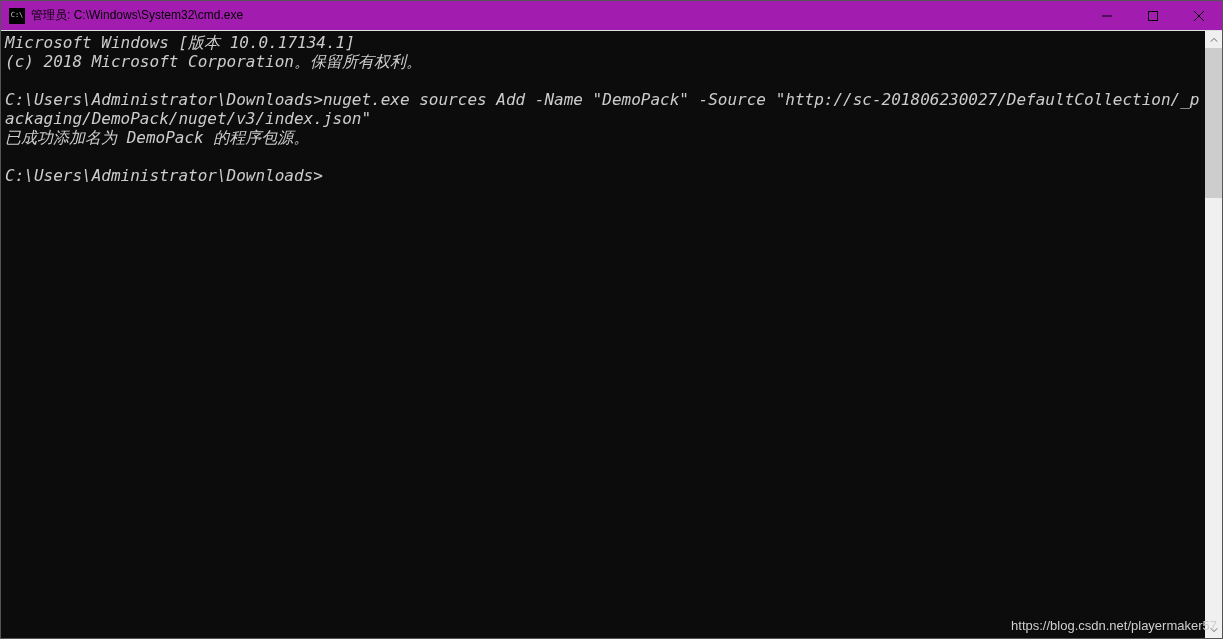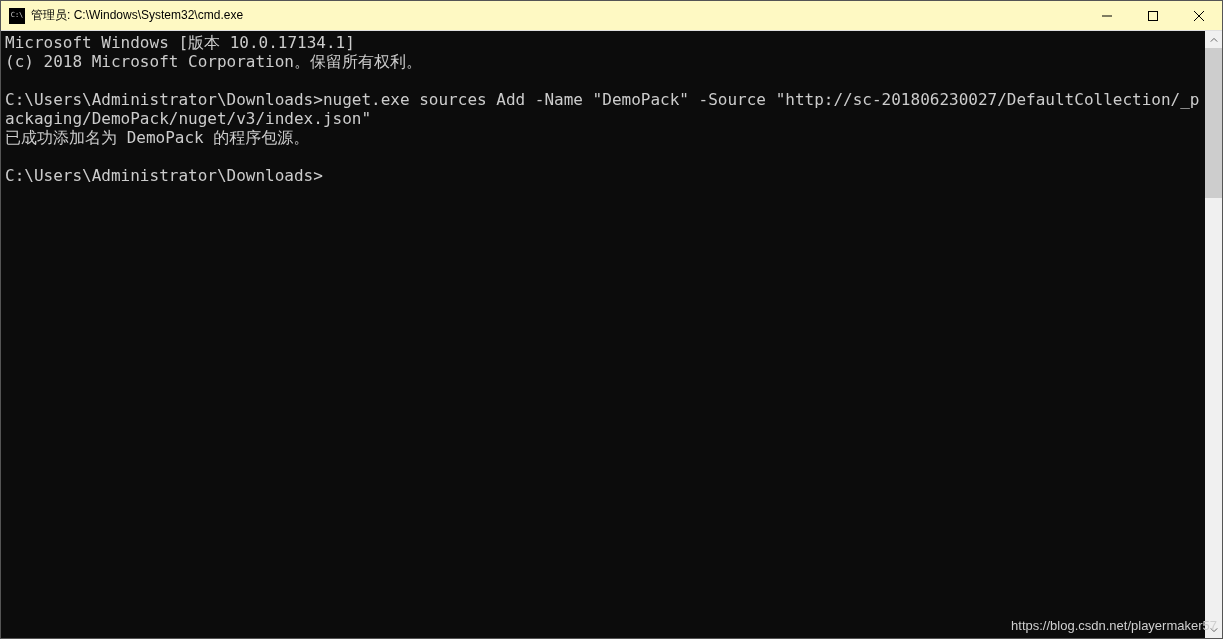--- a/index.html
+++ b/index.html
@@ -17,21 +17,21 @@
     }
     .window {
       width: 100%;
       height: 100%;
       display: flex;
       flex-direction: column;
       border: 1px solid #555;
     }
     .titlebar {
       height: 30px;
-      background: #fef9c3;
+      background: #a21caf;
       display: flex;
       align-items: center;
       border-bottom: 1px solid #e0e0e0;
       flex-shrink: 0;
     }
     .titlebar-icon {
       width: 16px;
       height: 16px;
       margin-left: 8px;
       margin-right: 6px;
@@ -69,20 +69,21 @@
     }
     .titlebar-btn svg {
       width: 10px;
       height: 10px;
     }
     .terminal-wrapper {
       flex: 1;
       display: flex;
       background: #fca5a5;
       min-height: 0;
+      font-style: italic;
     }
     .terminal {
       flex: 1;
       background: #0c0c0c;
       color: #cccccc;
       font-family: "NSimSun", "SimSun", "Consolas", monospace;
       font-size: 16px;
       line-height: 19px;
       padding: 2px 0 0 4px;
       white-space: pre-wrap;

